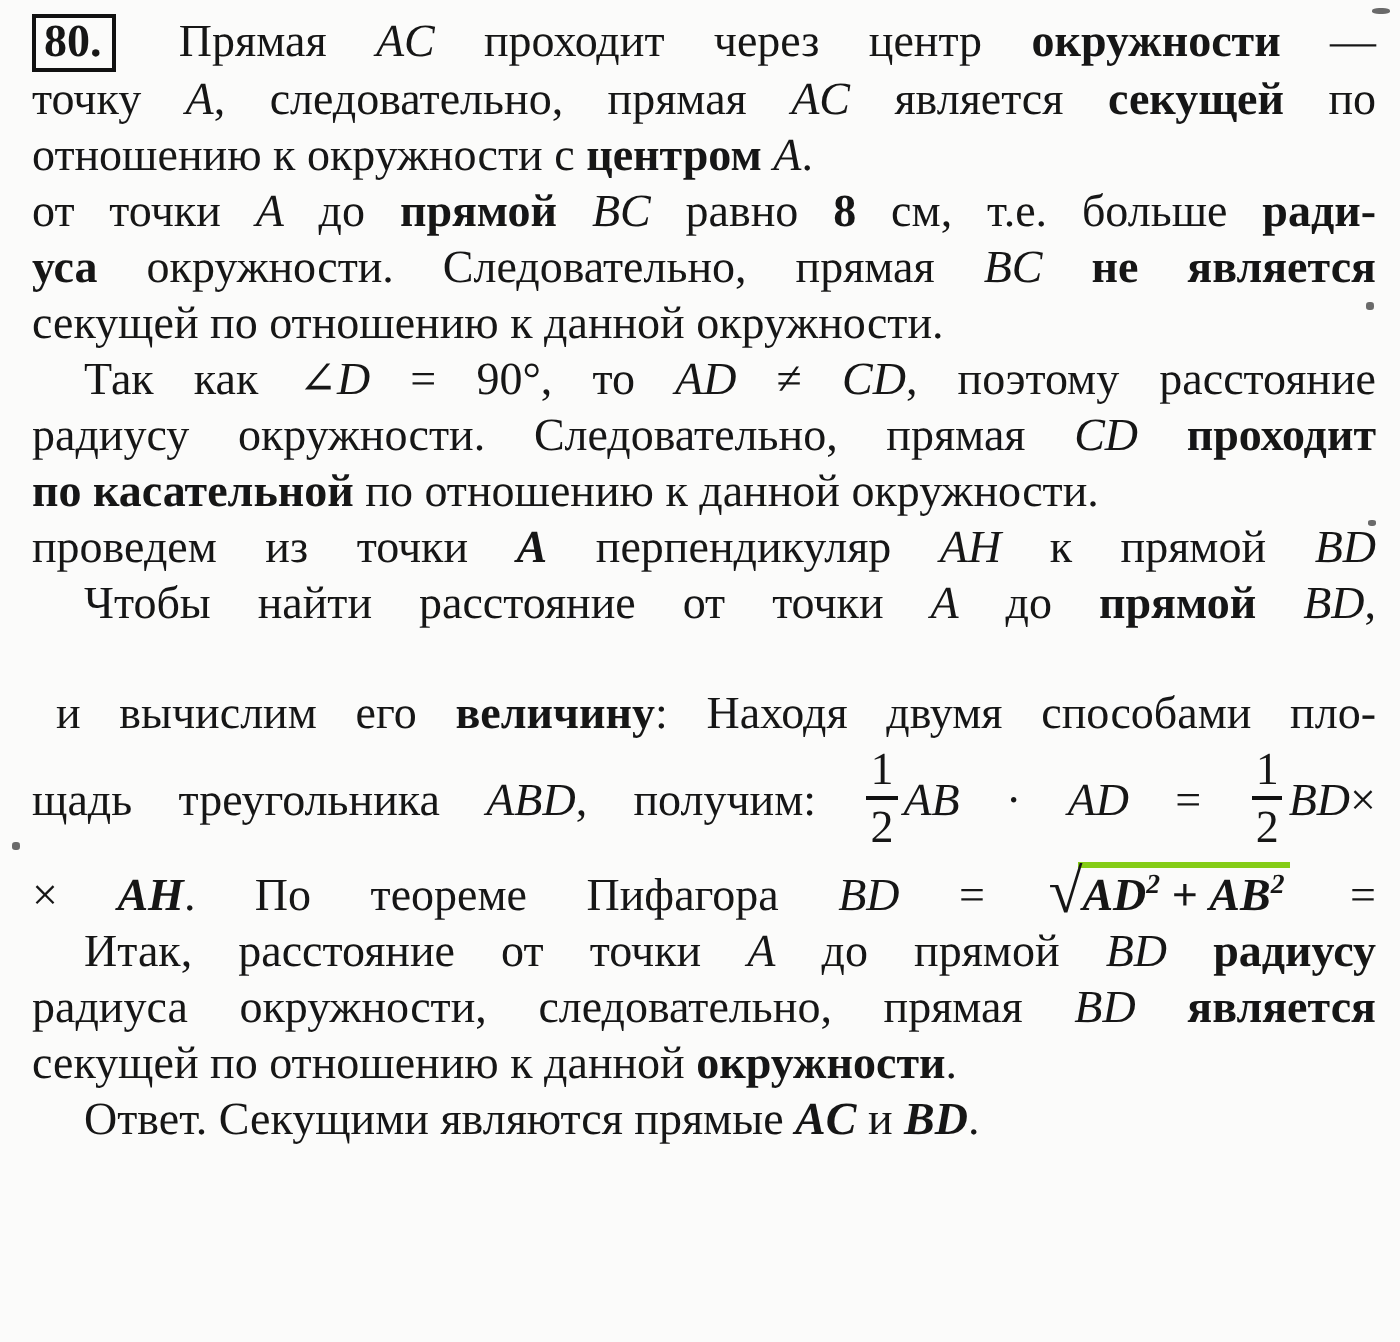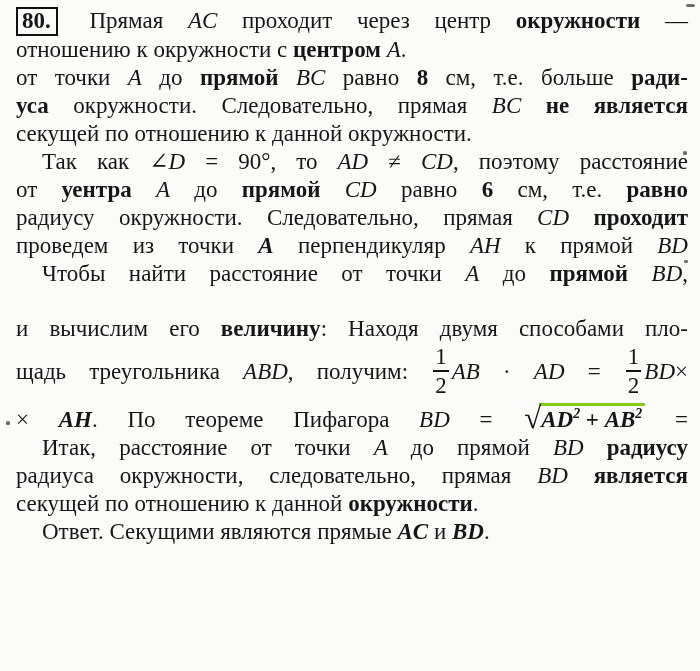--- a/index.html
+++ b/index.html
@@ -15,21 +15,21 @@
     padding: 7px 12px 0 16px;
     font-family: "Liberation Serif", "DejaVu Serif", serif;
     font-size: 23px;
     line-height: 28px;
     color: #161616;
     -webkit-font-smoothing: antialiased;
   }
   .line { min-height: 28px; }
   .just { text-align: justify; text-align-last: justify; text-justify: inter-word; }
   .ind  { text-indent: 26px; }
-  .gap  { margin-top: 27px; }
+  .gap  { margin-top: 27px; margin-left: 12px; }
   .tall { margin: 5px 0 3px; }
   .b  { font-weight: bold; }
   .i  { font-style: italic; }
   .bi { font-weight: bold; font-style: italic; }
   .numbox {
     display: inline-block;
     border: 2.5px solid #111;
     font-weight: bold;
     line-height: 24px;
     padding: 0 5px 1px 4px;
@@ -67,27 +67,28 @@
     background: #3a3a3a;
     border-radius: 40%;
     opacity: 0.75;
   }
 </style>
 </head>
 <body>
 
 <div class="doc">
     <div class="line just"><span class="numbox">80.</span><span> Прямая </span><span class="i">AC</span><span> проходит через центр </span><span class="b">окружности</span><span> —</span></div>
+    <div class="line just"><span>точку </span><span class="i">A</span><span>, следовательно, прямая </span><span class="i">AC</span><span> является </span><span class="b">секущей</span><span> по</span></div>
     <div class="line"><span>отношению к окружности с </span><span class="b">центром</span><span> </span><span class="i">A</span><span>.</span></div>
     <div class="line just"><span>от точки </span><span class="i">A</span><span> до </span><span class="b">прямой</span><span> </span><span class="i">BC</span><span> равно </span><span class="b">8</span><span> см, т.е. больше </span><span class="b">ради-</span></div>
     <div class="line just"><span class="b">уса</span><span> окружности. Следовательно, прямая </span><span class="i">BC</span><span> </span><span class="b">не является</span></div>
     <div class="line"><span>секущей по отношению к данной окружности.</span></div>
     <div class="line just ind"><span>Так как </span><span>∠</span><span class="i">D</span><span> = 90°, то </span><span class="i">AD</span><span> ≠ </span><span class="i">CD</span><span>, поэтому расстояние</span></div>
-    <div class="line just"><span>от </span><span class="b">уентра</span><span> </span><span class="i">A</span><span> до </span><span class="b">прямой</span><span> </span><span class="i">CD</span><span> равно </span><span class="b">6</span><span> см, т.е. </span><span class="b">равно</span></div>
     <div class="line just"><span>радиусу окружности. Следовательно, прямая </span><span class="i">CD</span><span> </span><span class="b">проходит</span></div>
+    <div class="line"><span class="b">по касательной</span><span> по отношению к данной окружности.</span></div>
     <div class="line just"><span>проведем из точки </span><span class="bi">A</span><span> перпендикуляр </span><span class="i">AH</span><span> к прямой </span><span class="i">BD</span></div>
     <div class="line just ind"><span>Чтобы найти расстояние от точки </span><span class="i">A</span><span> до </span><span class="b">прямой</span><span> </span><span class="i">BD</span><span>,</span></div>
     <div class="line just gap"><span>и вычислим его </span><span class="b">величину</span><span>: Находя двумя способами пло-</span></div>
     <div class="line just tall"><span>щадь треугольника </span><span class="i">ABD</span><span>, получим: </span><span class="frac">
         <span class="num">1</span>
         <span class="den">2</span>
       </span><span class="i">AB</span><span> · </span><span class="i">AD</span><span> = </span><span class="frac">
         <span class="num">1</span>
         <span class="den">2</span>
       </span><span class="i">BD</span><span>×</span></div>

